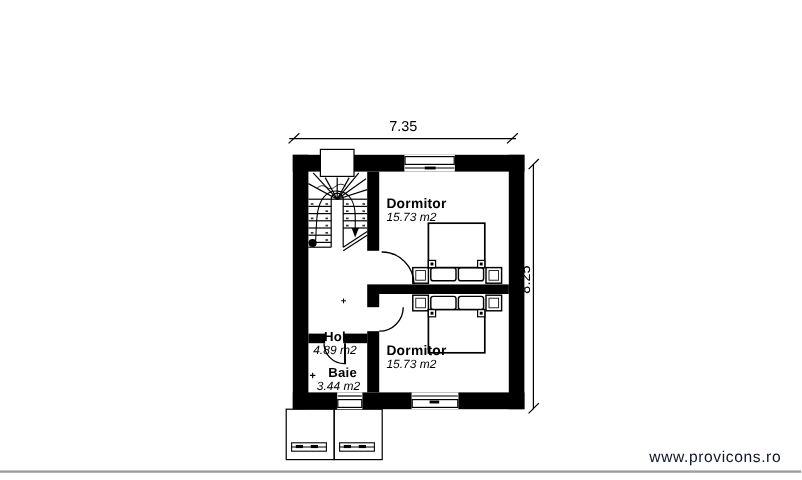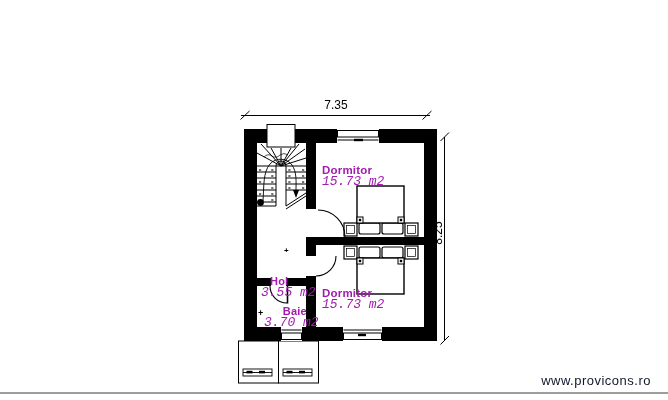--- a/index.html
+++ b/index.html
@@ -1,22 +1,22 @@
 <!DOCTYPE html>
 <html><head>
 <meta charset="utf-8">
 <style>
   html,body{margin:0;padding:0;background:#fff;}
   #canvas{
     position:relative;width:668px;height:400px;background:#fff;overflow:hidden;
     font-family:"Liberation Sans",sans-serif;
   }
-  .room-label{position:absolute;color:#a21caf;white-space:nowrap;}
+  .room-label{position:absolute;color:#000000;white-space:nowrap;}
   .room-name{font-weight:bold;font-size:11.5px;line-height:11px;letter-spacing:.2px;}
-  .room-area{font-style:italic;font-size:13px;line-height:12px;font-family:Liberation Mono, monospace;}
+  .room-area{font-style:italic;font-size:10px;line-height:12px;}
   .dim-label{position:absolute;color:#000;font-size:12px;text-align:center;}
   .cross-marker{position:absolute;color:#000;font-size:9px;line-height:9px;font-weight:bold;}
   #plan-title{position:absolute;left:548px;top:199px;font-size:12.5px;color:#1c1c1c;}
   #footer-url{position:absolute;right:17px;top:373px;font-size:13px;color:#0f172a;letter-spacing:.5px;}
   #footer-rule{position:absolute;left:0;top:392px;width:668px;height:2px;background:#9d9d9d;}
   svg{position:absolute;left:0;top:0;}
 </style>
 </head>
 <body>
 
@@ -188,25 +188,25 @@
   <div class="room-label" style="left:322px;top:165px;">
     <div class="room-name">Dormitor</div>
     <div class="room-area">15.73 m2</div>
   </div>
   <div class="room-label" style="left:322px;top:288px;">
     <div class="room-name">Dormitor</div>
     <div class="room-area">15.73 m2</div>
   </div>
   <div class="room-label" style="left:261px;top:240px;">
     <div class="room-name" style="font-size:11px;padding-left:9px;margin-top:36px;">Hol</div>
-    <div class="room-area">3.55 m2</div>
+    <div class="room-area">4.89 m2</div>
   </div>
   <div class="room-label" style="left:264px;top:306px;text-align:center;">
     <div class="room-name" style="font-size:11px;padding-left:7px;">Baie</div>
-    <div class="room-area">3.70 m2</div>
+    <div class="room-area">3.44 m2</div>
   </div>
 
   <div class="cross-marker" style="left:284px;top:246px;font-size:8px;">+</div>
   <div class="cross-marker" style="left:258px;top:309px;">+</div>
 
   <div id="footer-url">www.provicons.ro</div>
   <div id="footer-rule"></div>
 </div>
 
 </body></html>

